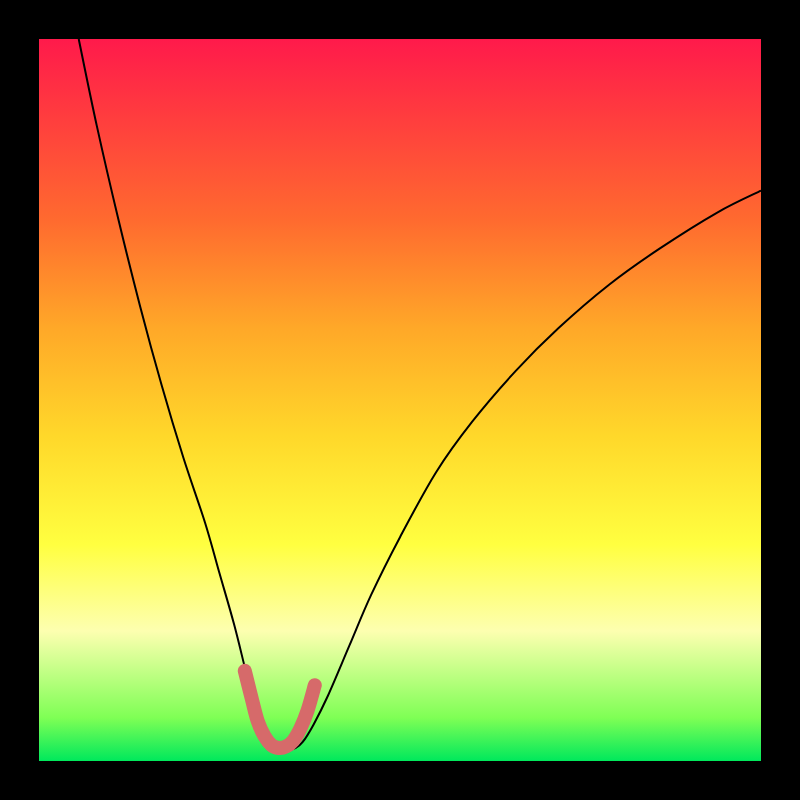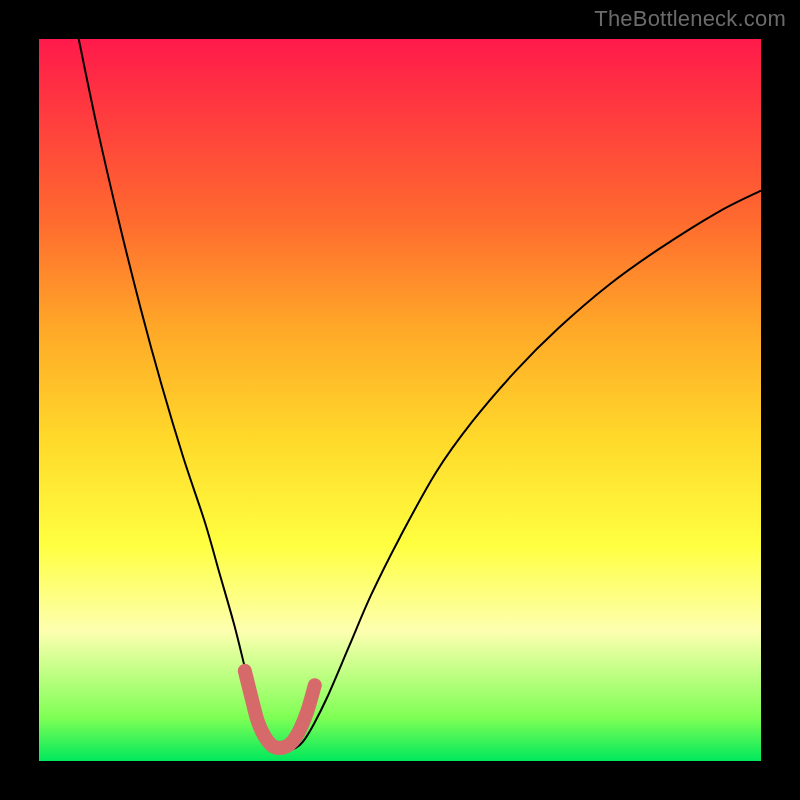--- a/index.html
+++ b/index.html
@@ -49,20 +49,19 @@
     top: 0;
     width: 722px;
     height: 722px;
     overflow: visible;
   }
 </style>
 </head>
 <body>
 
 <div class="chart-wrap">
-  <div class="watermark">TheBottleneck.com</div>
   <div class="plot-area">
     <svg class="curves" viewBox="0 0 722 722" preserveAspectRatio="none">
       <path id="path-black" fill="none" stroke="#000000" stroke-width="2" d="M 39.71 0 C 42.718333333333334 14.439999999999998, 51.141666666666666 56.55666666666666, 57.76 86.63999999999999 C 64.37833333333333 116.72333333333331, 72.2 150.41666666666666, 79.42 180.5 C 86.64 210.58333333333334, 93.86000000000001 239.4633333333333, 101.08000000000001 267.14 C 108.30000000000001 294.81666666666666, 115.52000000000001 321.29, 122.74000000000001 346.56 C 129.96 371.83, 137.18 395.89666666666665, 144.4 418.76 C 151.62 441.62333333333333, 160.04333333333335 464.4866666666667, 166.06 483.74 C 172.07666666666665 502.99333333333334, 175.68666666666667 517.4333333333333, 180.5 534.28 C 185.31333333333333 551.1266666666667, 190.72833333333335 569.1766666666666, 194.94000000000003 584.8199999999999 C 199.1516666666667 600.4633333333333, 202.76166666666666 616.1066666666667, 205.76999999999998 628.14 C 208.7783333333333 640.1733333333333, 210.9443333333333 648.5966666666667, 212.98999999999998 657.02 C 215.03566666666666 665.4433333333333, 216.23899999999998 672.6633333333333, 218.04399999999998 678.68 C 219.849 684.6966666666666, 221.654 688.9083333333333, 223.82 693.12 C 225.986 697.3316666666667, 228.39266666666666 701.3026666666667, 231.04 703.95 C 233.68733333333333 706.5973333333334, 236.69566666666668 707.921, 239.704 709.004 C 242.71233333333333 710.087, 246.32233333333332 710.448, 249.08999999999997 710.448 C 251.85766666666663 710.448, 253.90333333333334 710.2073333333334, 256.31 709.004 C 258.7166666666667 707.8006666666666, 260.52166666666665 707.0786666666667, 263.53 703.228 C 266.5383333333333 699.3773333333332, 270.1483333333333 693.6013333333333, 274.36 685.9 C 278.5716666666667 678.1986666666667, 282.78333333333336 670.2566666666667, 288.8 657.02 C 294.81666666666666 643.7833333333333, 303.24 623.3266666666667, 310.46 606.48 C 317.67999999999995 589.6333333333333, 323.69666666666666 573.99, 332.12 555.94 C 340.54333333333335 537.8900000000001, 350.17 518.6366666666667, 361 498.18 C 371.83 477.72333333333336, 385.0666666666667 452.4533333333333, 397.1 433.2 C 409.1333333333333 413.94666666666666, 419.9633333333333 399.5066666666667, 433.2 382.66 C 446.43666666666667 365.81333333333333, 462.08000000000004 347.76333333333326, 476.52000000000004 332.11999999999995 C 490.96000000000004 316.47666666666663, 504.1966666666667 303.24, 519.84 288.8 C 535.4833333333333 274.36, 553.5333333333333 258.71666666666664, 570.38 245.47999999999996 C 587.2266666666667 232.24333333333328, 602.87 221.41333333333333, 620.92 209.38 C 638.9699999999999 197.34666666666666, 661.8333333333333 182.90666666666664, 678.68 173.27999999999997 C 695.5266666666666 163.6533333333333, 714.78 155.23, 722 151.62"></path>
       <path id="path-pink" fill="none" stroke="#d66a6a" stroke-width="14" stroke-linecap="round" stroke-linejoin="round" d="M 205.76999999999998 631.75 C 206.9733333333333 636.5633333333333, 210.82399999999998 652.2066666666667, 212.98999999999998 660.63 C 215.15599999999998 669.0533333333333, 216.72033333333331 676.2733333333333, 218.766 682.29 C 220.81166666666667 688.3066666666666, 222.97766666666666 692.759, 225.264 696.73 C 227.55033333333336 700.701, 230.07733333333334 704.0703333333333, 232.484 706.116 C 234.89066666666668 708.1616666666666, 237.29733333333334 708.7633333333333, 239.704 709.004 C 242.11066666666667 709.2446666666667, 244.51733333333334 708.7633333333333, 246.924 707.56 C 249.33066666666667 706.3566666666666, 251.73733333333337 704.7923333333333, 254.14400000000003 701.784 C 256.5506666666667 698.7756666666667, 258.95733333333334 694.564, 261.36400000000003 689.51 C 263.7706666666667 684.456, 266.1773333333334 678.6800000000001, 268.58400000000006 671.46 C 270.9906666666667 664.24, 274.6006666666667 650.4016666666668, 275.80400000000003 646.19"></path>
     </svg>
   </div>
 </div>
 
 </body></html>

